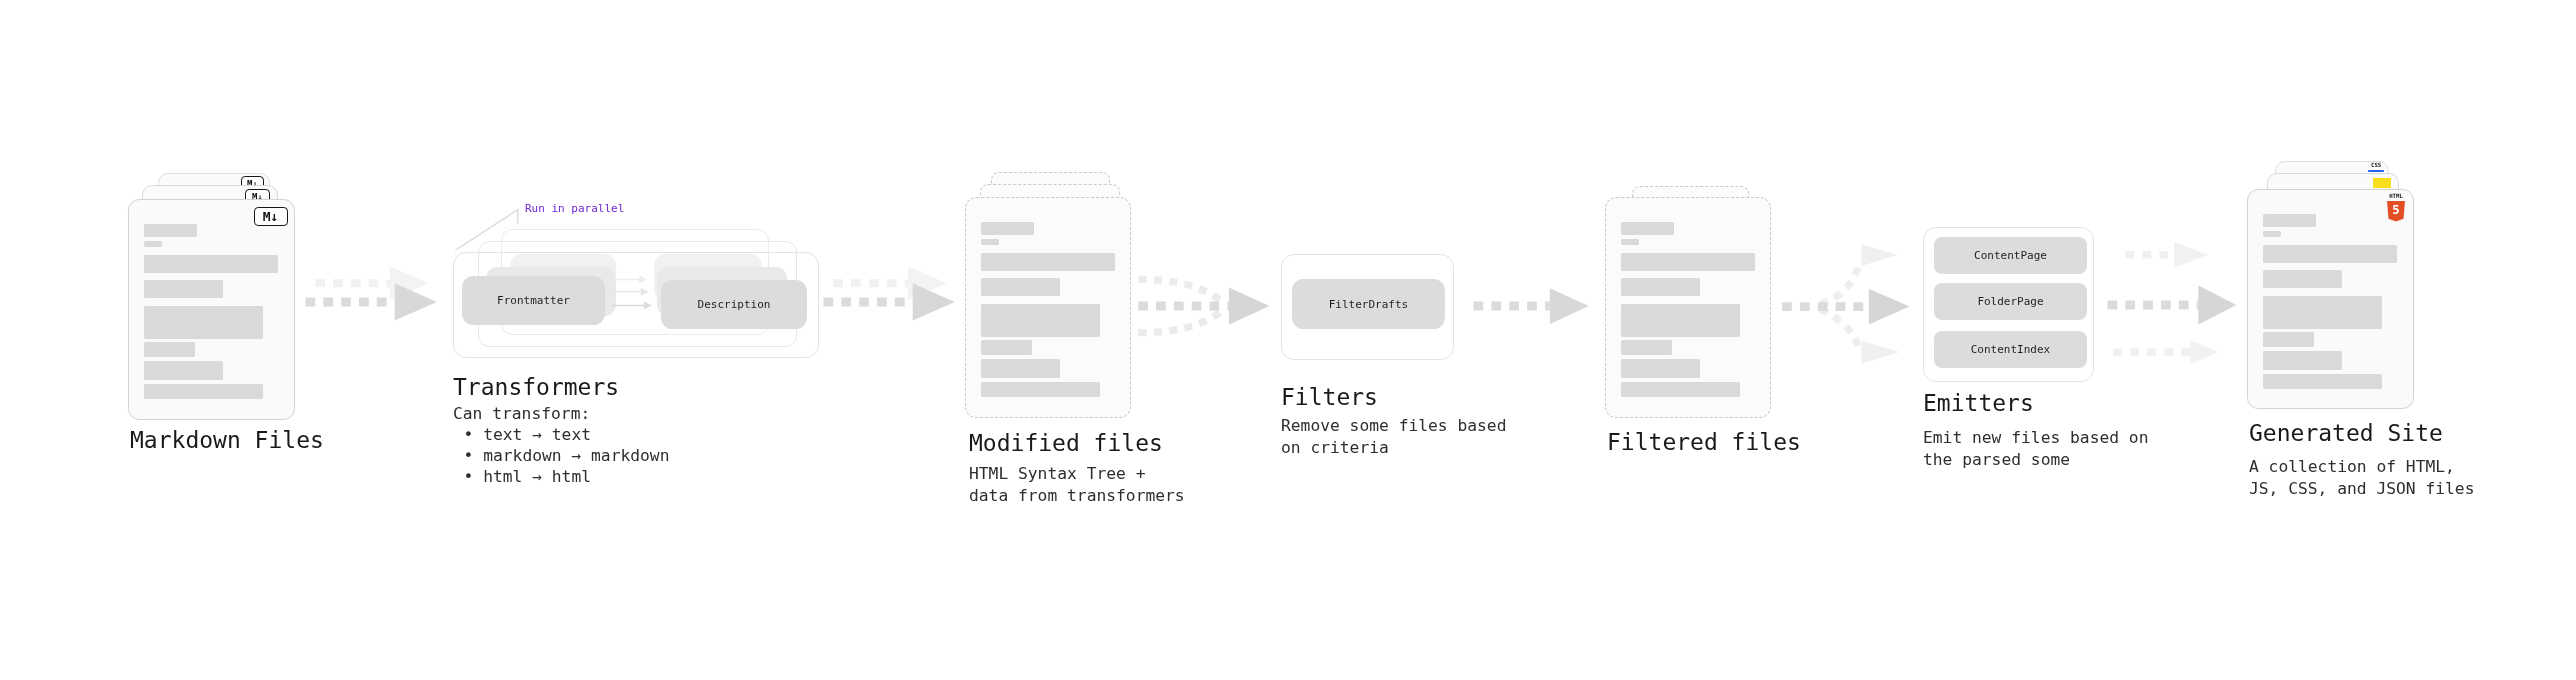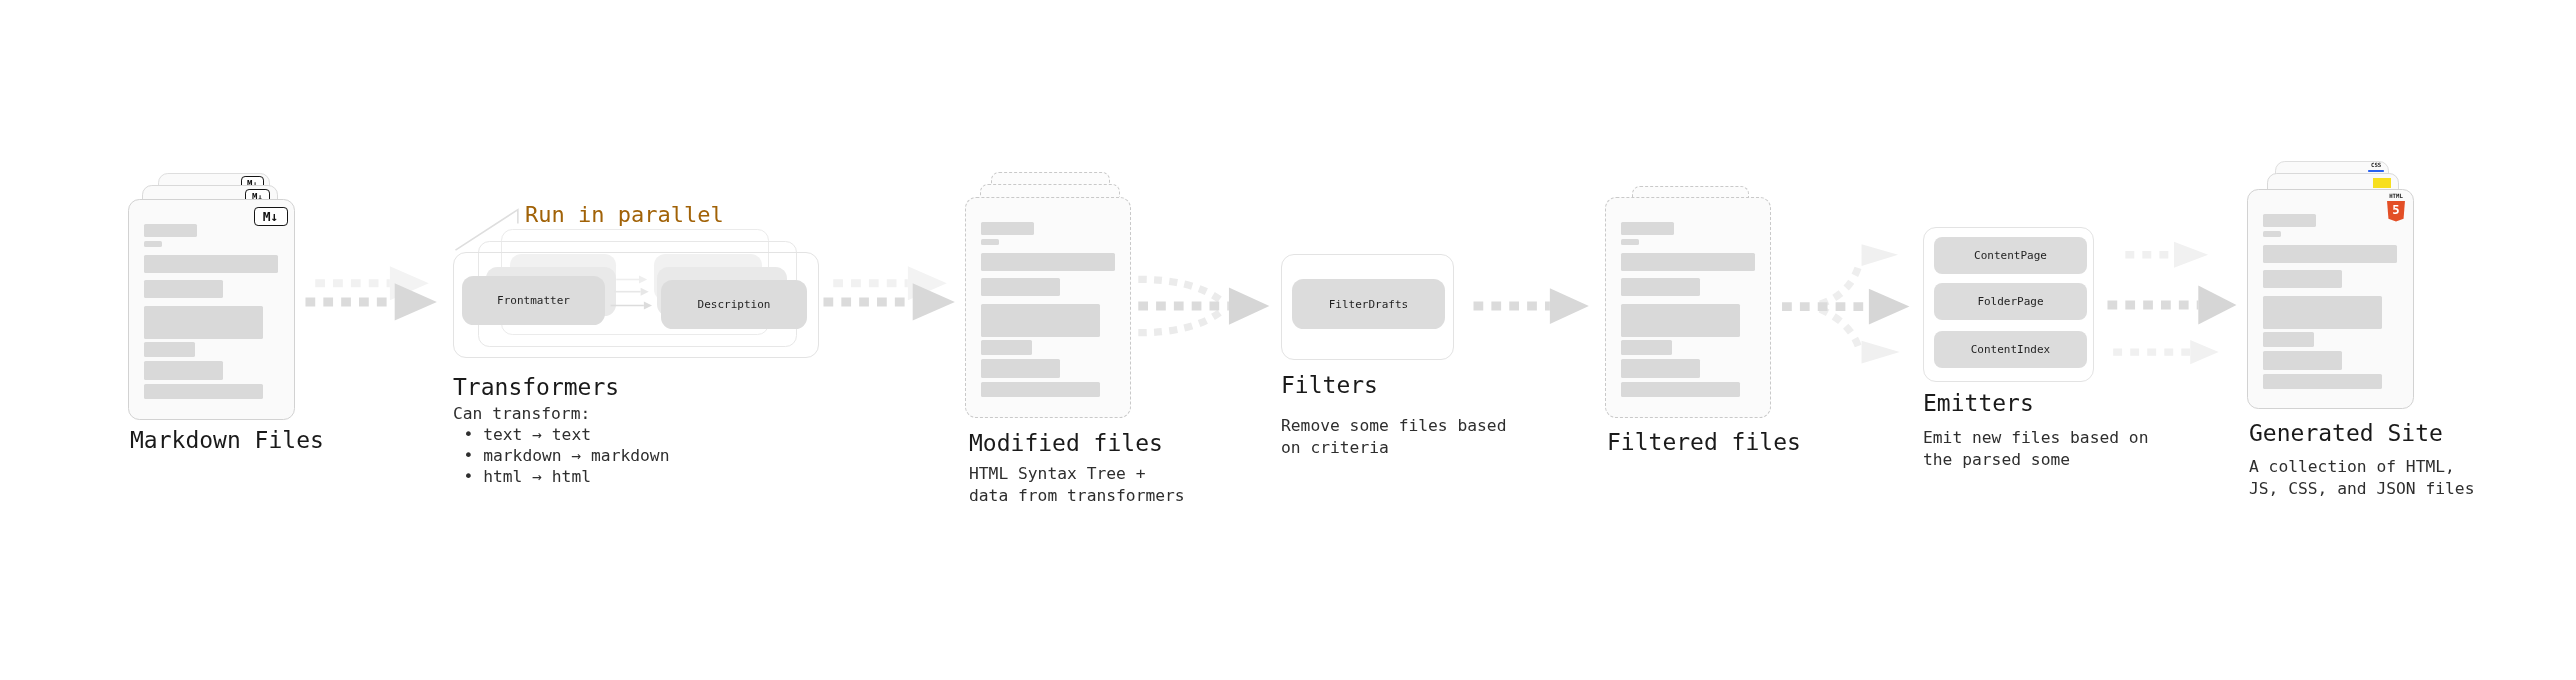--- a/index.html
+++ b/index.html
@@ -25,21 +25,21 @@
   .pill{position:absolute;background:#dcdcdc;border-radius:11.4px;display:flex;align-items:center;justify-content:center;
     font-size:11px;color:#1f1f1f;white-space:nowrap;}
   .pill.small{border-radius:8.1px;}
   .ghost{position:absolute;border-radius:11.4px;}
   .g1{background:#e9e9e9;}
   .g2{background:#f1f1f1;}
   
   .h1{position:absolute;font-size:23px;line-height:24.4px;color:#1a1a1a;white-space:nowrap;}
   .body{position:absolute;font-size:16.3px;line-height:22px;color:#2e2e2e;white-space:nowrap;}
   .body .indent{padding-left:10.6px;}
-  .note{position:absolute;font-size:22px;color:#a16207;white-space:nowrap;}
+  .note{position:absolute;font-size:11px;color:#6d28d9;white-space:nowrap;}
   
   .cssbadge{position:absolute;width:16.3px;text-align:center;}
   .cssbadge .t{font-size:5.7px;font-weight:bold;color:#1a1a1a;line-height:5.7px;letter-spacing:0px;}
   .cssbadge .bar{height:2.4px;background:#2962f1;margin-top:0.8px;border-radius:0.8px;}
   .jsbadge{position:absolute;background:#f7df1e;}
   .html5{position:absolute;width:21px;text-align:center;}
   .html5 .t{font-size:5.7px;font-weight:bold;color:#1a1a1a;line-height:6.5px;}
   .html5 .shield{width:18px;height:21px;margin:0.8px auto 0;background:#e34f26;
     clip-path:polygon(0% 0%,100% 0%,92% 86%,50% 100%,8% 86%);
     color:#fff;font-weight:bold;font-size:12.2px;line-height:19.5px;}
@@ -142,21 +142,21 @@
   <svg style="left:1130px;top:268px;" width="142" height="89" viewBox="0 0 175 110">
     <path d="M10,14 Q78,14 112,40" fill="none" stroke="#ebebeb" stroke-width="9" stroke-dasharray="10 9"></path>
     <path d="M10,80 Q78,80 112,54" fill="none" stroke="#ebebeb" stroke-width="9" stroke-dasharray="10 9"></path>
     <line x1="10" y1="47" x2="122" y2="47" stroke="#dbdbdb" stroke-width="11" stroke-dasharray="12 10"></line>
     <polygon points="122,24 122,70 172,47" fill="#d6d6d6"></polygon>
   </svg>
 
   <div>
     <div class="gbox" style="left:1281px;top:254px;width:173px;height:106px;"></div>
     <div class="pill" style="left:1292px;top:279px;width:153px;height:50px;">FilterDrafts</div>
-    <div class="h1" style="left:1281px;top:373px;">Filters</div>
+    <div class="h1" style="left:1281px;top:385px;">Filters</div>
     <div class="body" style="left:1281px;top:415px;">
       <div>Remove some files based</div>
       <div>on criteria</div>
     </div>
   </div>
 
   <svg style="left:1467px;top:280px;" width="130" height="52" viewBox="0 0 160 64">
     <line x1="8" y1="32" x2="102" y2="32" stroke="#dbdbdb" stroke-width="11" stroke-dasharray="12 10"></line>
     <polygon points="102,10 102,54 150,32" fill="#d8d8d8"></polygon>
   </svg>

